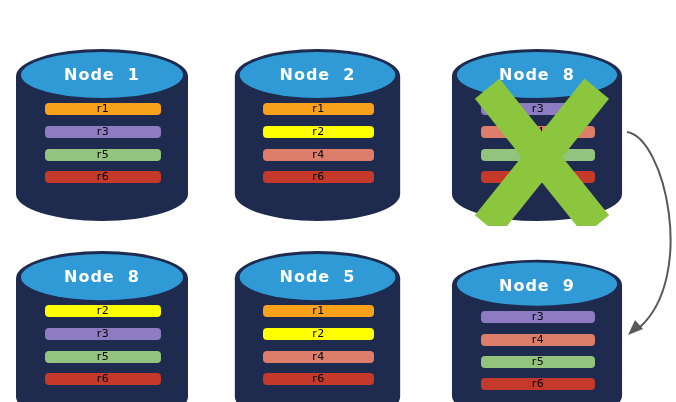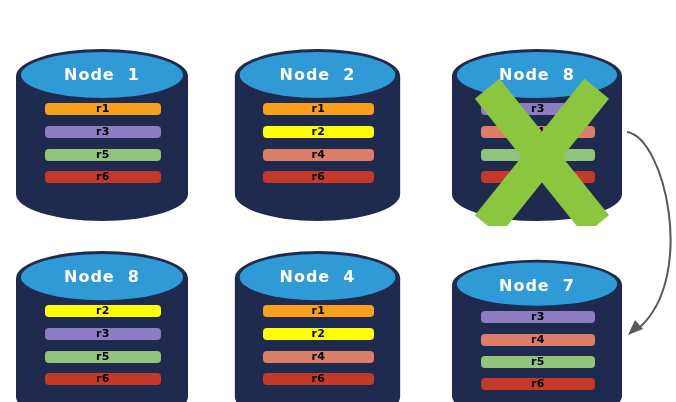--- a/index.html
+++ b/index.html
@@ -13,21 +13,21 @@
   .node-title{
     position:absolute;left:0;right:0;top:19px;height:24px;
     text-align:center;color:#ffffff;font-weight:bold;font-size:16px;line-height:24px;
     letter-spacing:1px;white-space:pre;z-index:2;
   }
   .bar{
     position:absolute;left:18.3%;width:64.5%;height:12px;border-radius:4px;
     z-index:2;text-align:center;
   }
   .bar-label{
-    display:block;color:#000000;font-weight:bold;font-size:11px;line-height:12px;
+    display:block;color:#000000;font-weight:normal;font-size:11px;line-height:12px;
     letter-spacing:.5px;white-space:pre;
   }
   .x-mark{position:absolute;left:0;top:0;width:100%;height:100%;z-index:4;display:block;}
   .arrow-layer{position:absolute;left:0;top:0;z-index:3;pointer-events:none;}
 </style>
 </head>
 <body>
 
 <div class="canvas">
 
@@ -120,42 +120,42 @@
         <span class="bar-label">r6</span>
       </div>
   </div>
 
   <div class="node" style="left:231px;top:210px;width:173px;height:183px">
     <svg class="cyl" viewBox="0 0 180 182" preserveAspectRatio="none">
       <path d="M4,32 L4,150 A86,27 0 0 0 176,150 L176,32 Z" fill="#1F2B4E"></path>
       <ellipse cx="90" cy="32" rx="86" ry="27" fill="#1F2B4E"></ellipse>
       <ellipse cx="90" cy="31" rx="81" ry="23" fill="#2F9AD6"></ellipse>
     </svg>
-    <div class="node-title">Node  4</div>
+    <div class="node-title">Node  5</div>
     <div class="bar" style="top: 59px; background: rgb(249, 161, 27);">
         <span class="bar-label">r1</span>
       </div>
     <div class="bar" style="top: 82px; background: rgb(255, 255, 0);">
         <span class="bar-label">r2</span>
       </div>
     <div class="bar" style="top: 105px; background: rgb(221, 126, 107);">
         <span class="bar-label">r4</span>
       </div>
     <div class="bar" style="top: 127px; background: rgb(197, 57, 43);">
         <span class="bar-label">r6</span>
       </div>
   </div>
 
   <div class="node" style="left:448px;top:219px;width:178px;height:171px">
     <svg class="cyl" viewBox="0 0 180 182" preserveAspectRatio="none">
       <path d="M4,32 L4,150 A86,27 0 0 0 176,150 L176,32 Z" fill="#1F2B4E"></path>
       <ellipse cx="90" cy="32" rx="86" ry="27" fill="#1F2B4E"></ellipse>
       <ellipse cx="90" cy="31" rx="81" ry="23" fill="#2F9AD6"></ellipse>
     </svg>
-    <div class="node-title">Node  7</div>
+    <div class="node-title">Node  9</div>
     <div class="bar" style="top: 56px; background: rgb(142, 124, 195);">
         <span class="bar-label">r3</span>
       </div>
     <div class="bar" style="top: 79px; background: rgb(221, 126, 107);">
         <span class="bar-label">r4</span>
       </div>
     <div class="bar" style="top: 101px; background: rgb(147, 196, 125);">
         <span class="bar-label">r5</span>
       </div>
     <div class="bar" style="top: 123px; background: rgb(197, 57, 43);">

